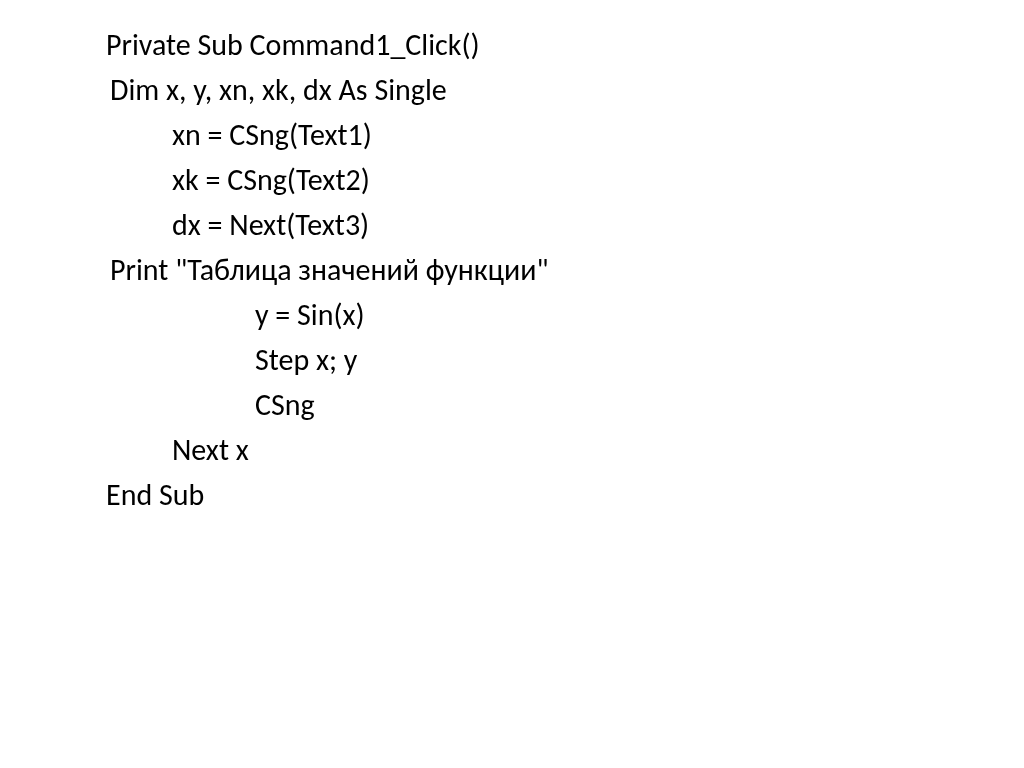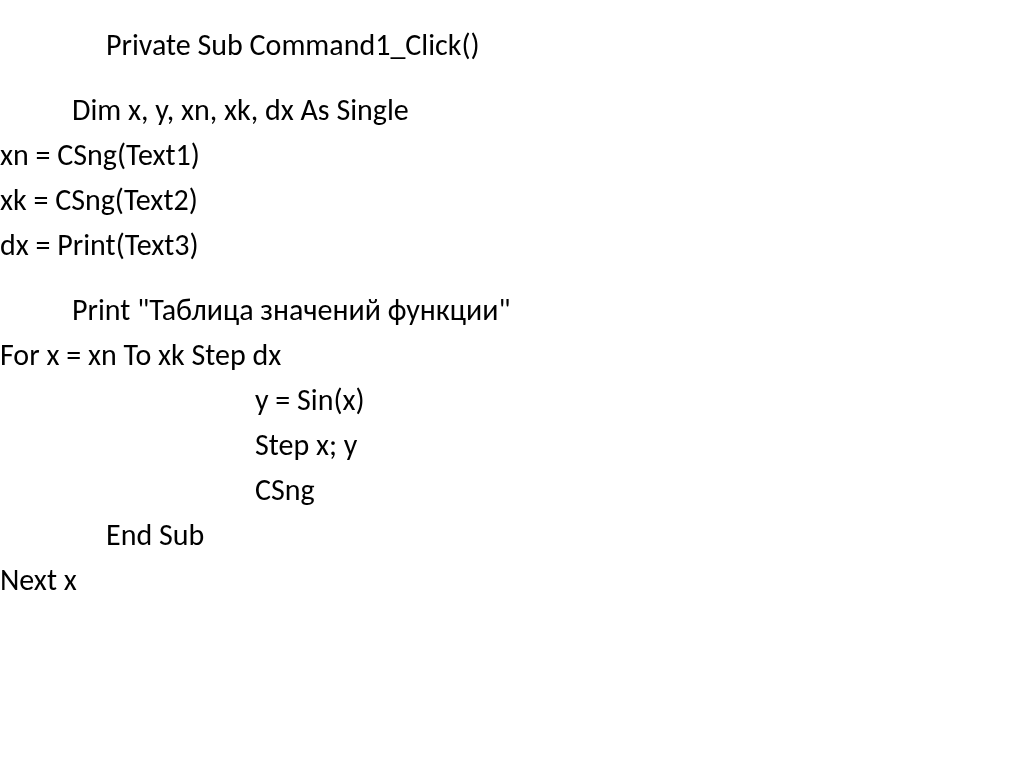--- a/index.html
+++ b/index.html
@@ -14,33 +14,32 @@
     overflow: hidden;
   }
   .slide {
     padding: 22px 0 0 0;
     line-height: 1.5;
   }
   .line {
     white-space: pre;
   }
   .ind0 { padding-left: 62px; margin-left: 44px; }
-  .ind1 { padding-left: 72px; margin-top: 20px; }
-  .ind2 { }
+  .ind1 { padding-left: 110px; }
+  .ind2 { padding-left: 172px; }
   .ind3 { padding-left: 255px; }
 </style>
 </head>
 <body>
 
 <div class="slide">
   <div class="line ind0">Private Sub Command1_Click()</div>
   <div class="line ind1">Dim x, y, xn, xk, dx As Single</div>
   <div class="line ind2">xn = CSng(Text1)</div>
   <div class="line ind2">xk = CSng(Text2)</div>
-  <div class="line ind2">dx = Print(Text3)</div>
+  <div class="line ind2">dx = Next(Text3)</div>
   <div class="line ind1">Print "Таблица значений функции"</div>
-  <div class="line ind2">For x = xn To xk Step dx</div>
   <div class="line ind3">y = Sin(x)</div>
   <div class="line ind3">Step x; y</div>
   <div class="line ind3">CSng</div>
+  <div class="line ind2">Next x</div>
   <div class="line ind0">End Sub</div>
-  <div class="line ind2">Next x</div>
 </div>
 
 </body></html>

